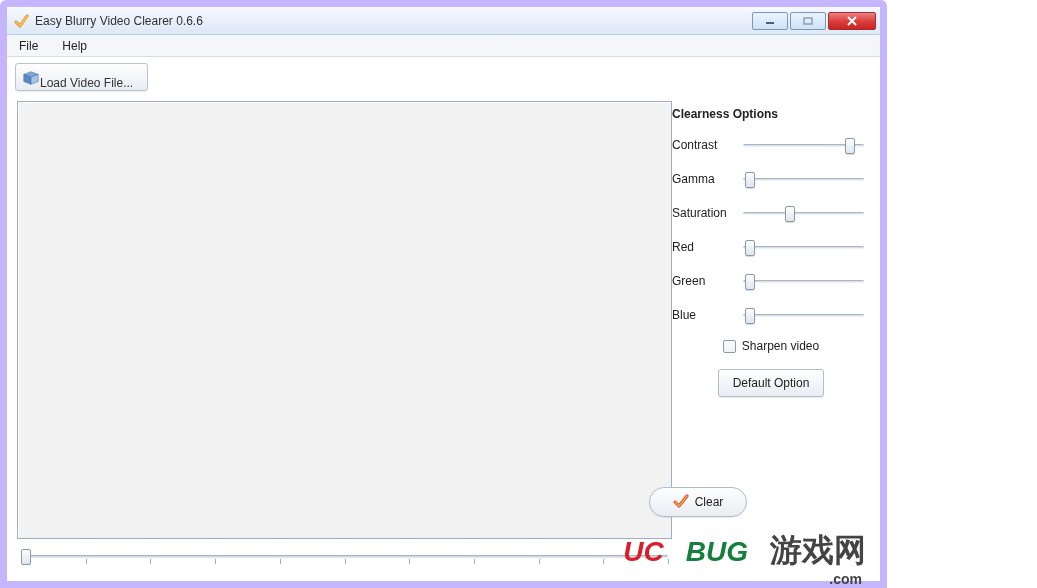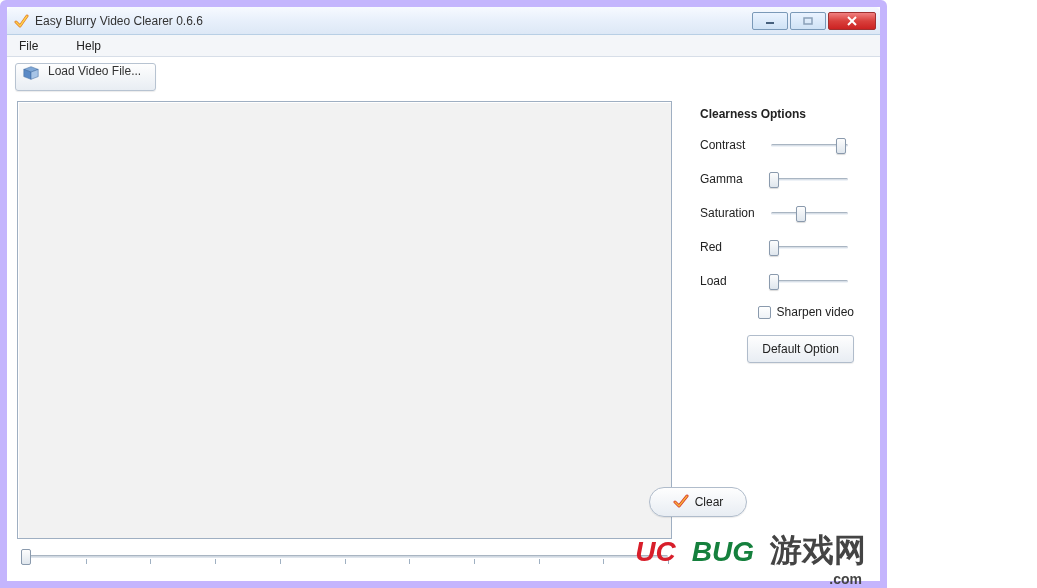--- a/index.html
+++ b/index.html
@@ -51,45 +51,44 @@
     color: #fff;
     font-weight: bold;
   }
   .menubar {
     height: 22px;
     background: #f4f6f9;
     border-bottom: 1px solid #d7dee8;
     display: flex;
     align-items: center;
     padding: 0 6px;
-    gap: 26px;
+    gap: 12px;
     color: #222;
   }
   .menubar span { padding: 2px 6px; }
   .toolbar {
     padding: 6px 8px;
   }
   .load-btn {
     display: inline-flex;
-    align-items: flex-start;
-    gap: 8px;
+    align-items: flex-end;
     height: 28px;
     padding: 0 14px 0 6px;
     background: linear-gradient(to bottom,#fefefe,#e8edf3);
     border: 1px solid #b7c3d1;
     border-radius: 3px;
     color: #333;
     box-shadow: 0 1px 1px rgba(0,0,0,0.08);
   }
   .load-btn svg { width: 18px; height: 18px; }
   .content {
     flex: 1;
     display: flex;
-    padding: 4px 26px 10px 10px;
-    gap: 28px;
+    padding: 4px 10px 10px 10px;
+    gap: 0;
   }
   .preview-col {
     width: 655px;
     display: flex;
     flex-direction: column;
   }
   .preview {
     flex: 1;
     border: 1px solid #9fafc2;
     background: #f2f2f2;
@@ -138,21 +137,21 @@
     position: absolute;
     top: 3px;
     width: 10px; height: 16px;
     background: linear-gradient(to bottom,#fdfdfd,#dfe6ed);
     border: 1px solid #8a9aad;
     border-radius: 2px;
     box-shadow: 0 1px 1px rgba(0,0,0,0.15);
     transform: translateX(-50%);
   }
   .option-center {
-    text-align: right;
+    text-align: center;
     margin-top: 4px;
   }
   .check-row {
     display: inline-flex;
     align-items: center;
     gap: 6px;
     color: #222;
     margin-bottom: 16px;
   }
   .checkbox {
@@ -187,21 +186,21 @@
   .watermark {
     position: absolute;
     right: 14px;
     bottom: 8px;
     font-family: Arial, sans-serif;
     font-weight: 900;
     font-style: italic;
     font-size: 28px;
     display: flex;
     align-items: baseline;
-    gap: 16px;
+    gap: 22px;
     pointer-events: none;
   }
   .watermark .uc { color: #d81e2a; }
   .watermark .bug { color: #15803d; }
   .watermark .cn { font-size: 32px; font-style: normal; color: #444; font-weight: 700; }
   .watermark .com { position: absolute; right: 4px; bottom: -14px; font-size: 14px; font-style: normal; color: #444; font-weight: 700; }
   
   .tl-track {
     position: absolute;
     left: 4px; right: 4px; top: 10px;
@@ -324,21 +323,28 @@
             </div>
           </div>
           <div class="slider-row">
             <div class="label">Red</div>
             <div class="slider-ctrl">
               <div class="slider-track"></div>
               <div class="slider-thumb" style="left: calc(10%);"></div>
             </div>
           </div>
           <div class="slider-row">
-            <div class="label">Load</div>
+            <div class="label">Green</div>
+            <div class="slider-ctrl">
+              <div class="slider-track"></div>
+              <div class="slider-thumb" style="left: calc(10%);"></div>
+            </div>
+          </div>
+          <div class="slider-row">
+            <div class="label">Blue</div>
             <div class="slider-ctrl">
               <div class="slider-track"></div>
               <div class="slider-thumb" style="left: calc(10%);"></div>
             </div>
           </div>
         </div>
 
       <div class="option-center">
         <div class="check-row">
           <span class="checkbox"></span>

